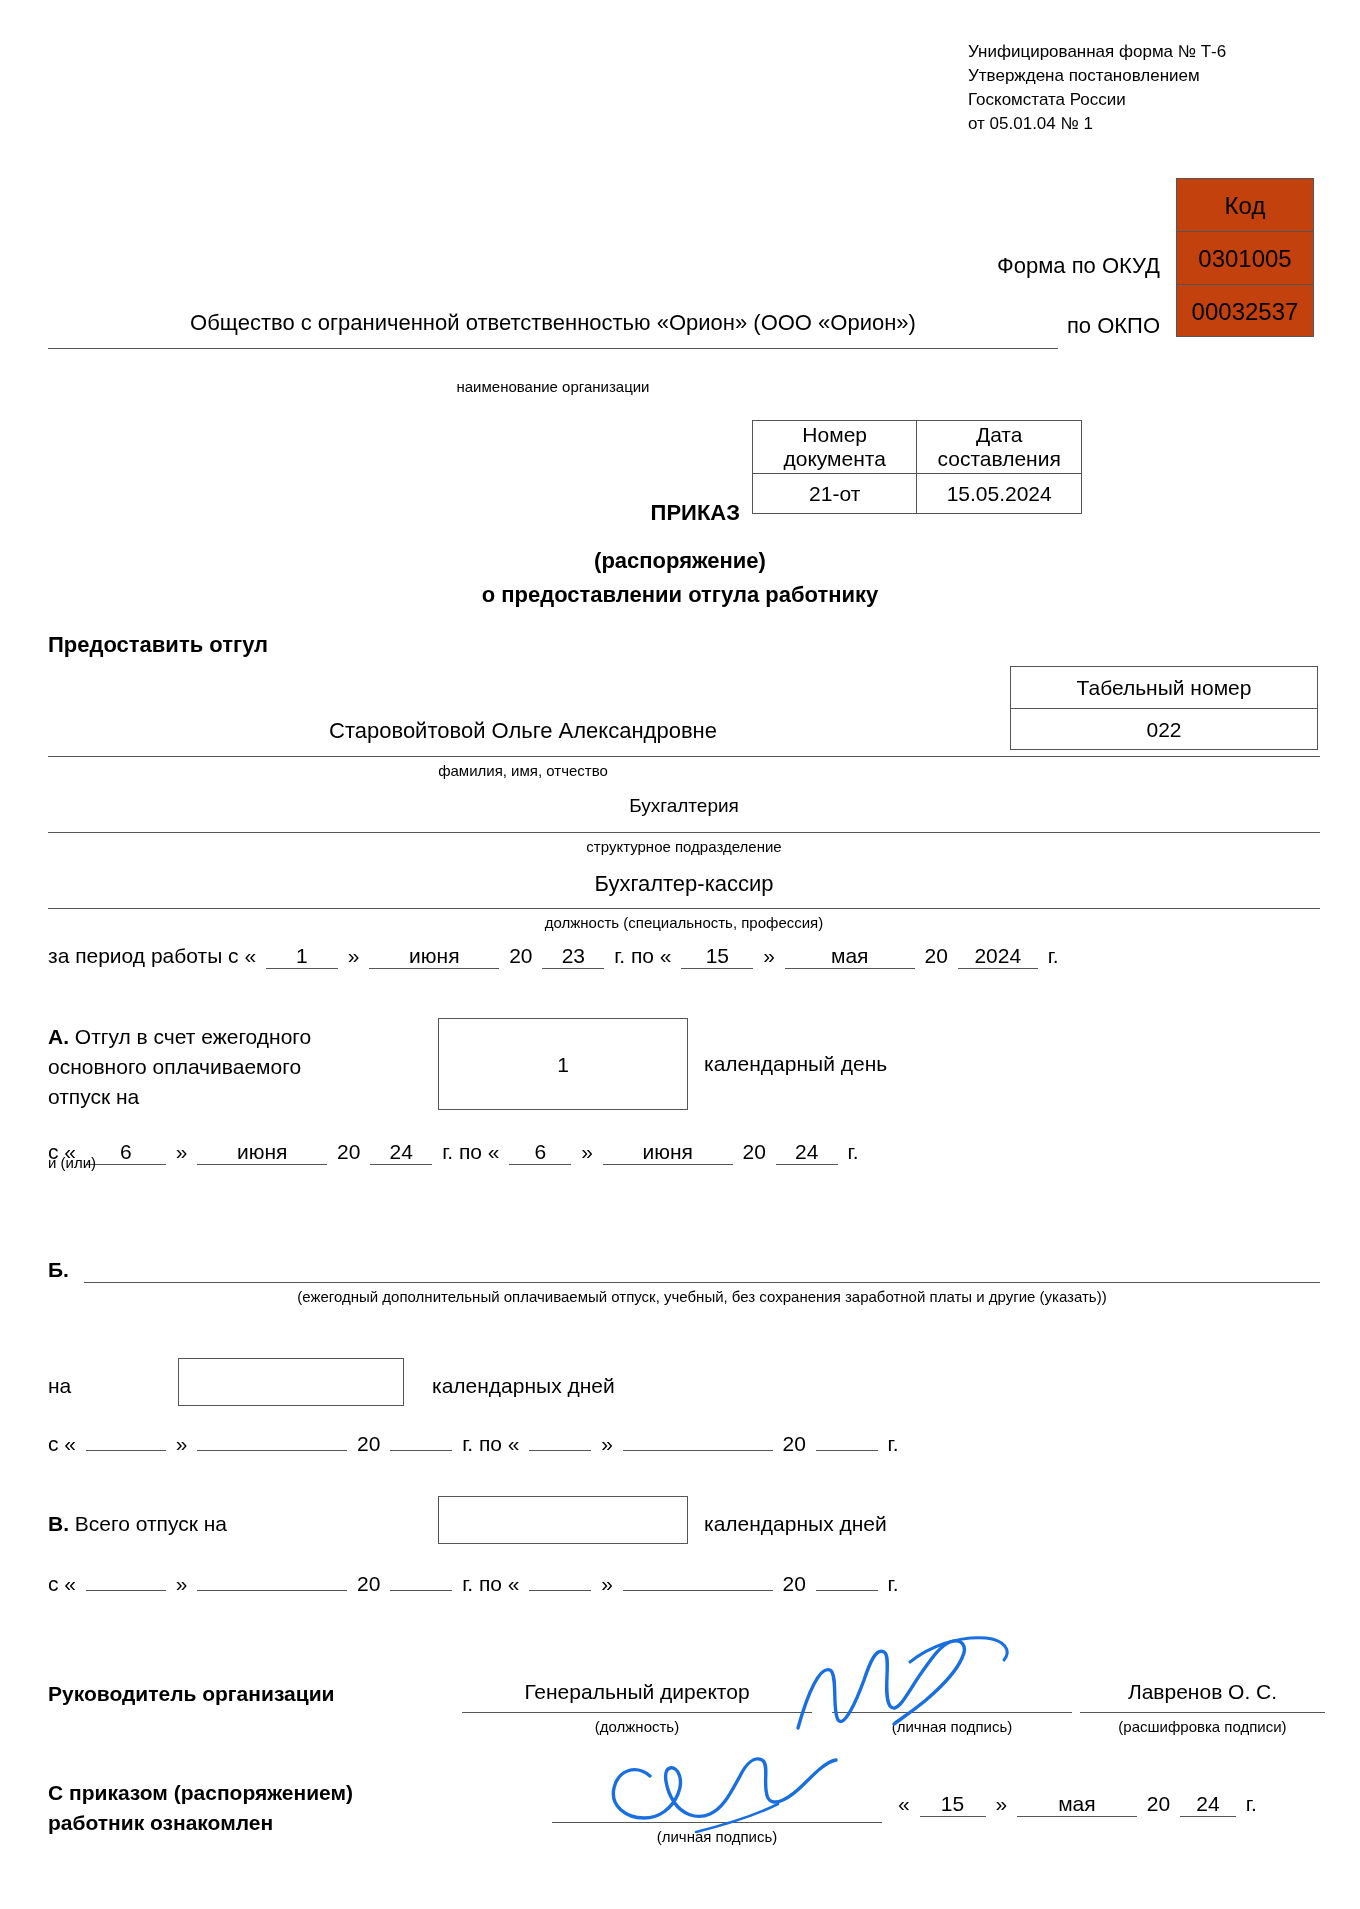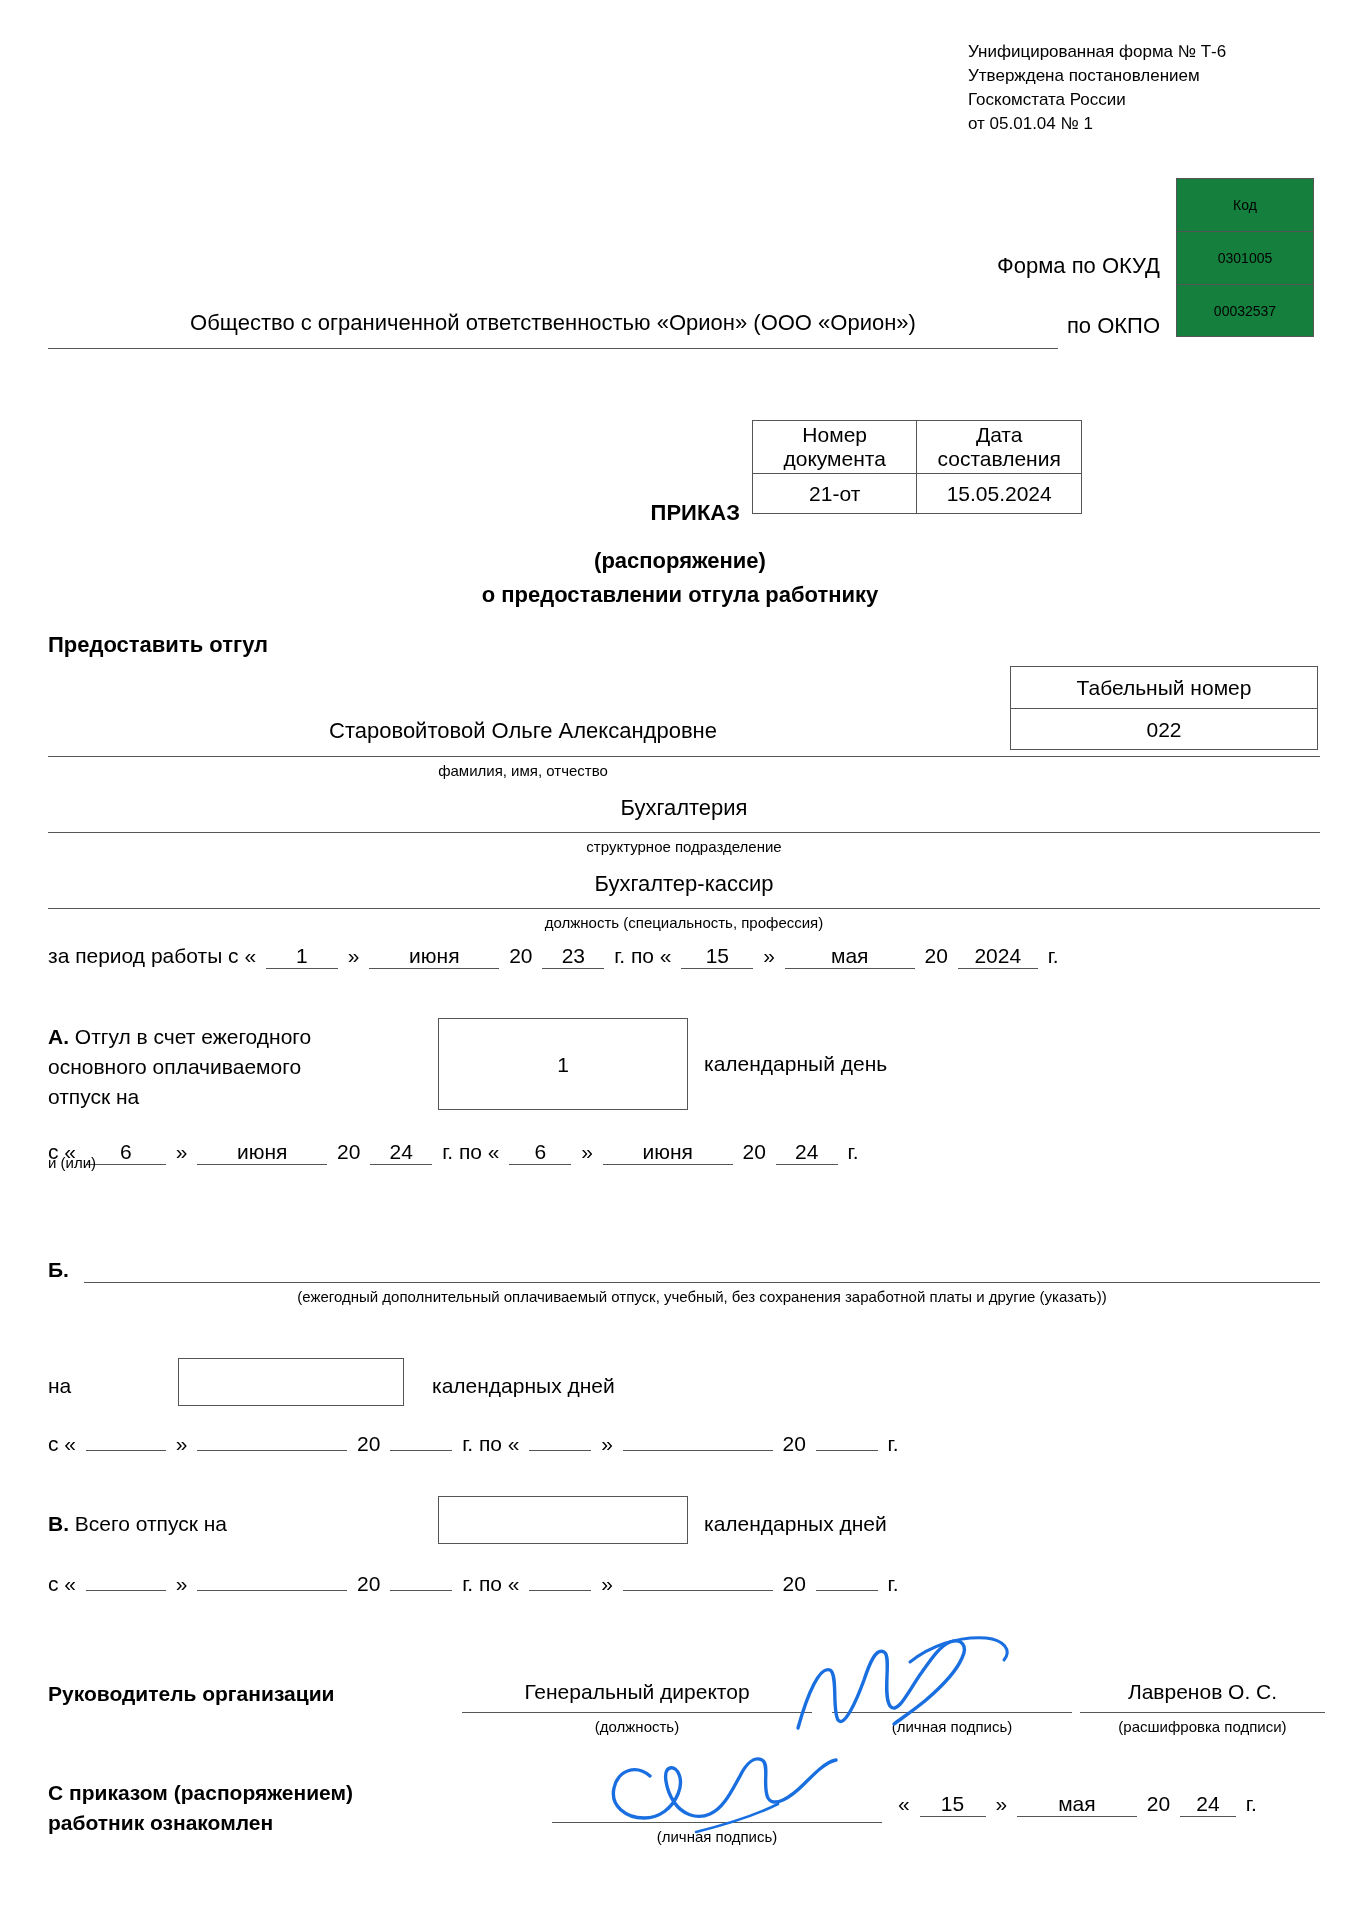--- a/index.html
+++ b/index.html
@@ -33,22 +33,22 @@
   #header-note { left: 940px; top: 40px; width: 380px; font-size: 17px; line-height: 24px; margin-left: 28px; }
 
   
   #code-table { left: 1176px; top: 178px; width: 138px; }
   #code-table .cell {
     border: 1.6px solid #555;
     border-bottom: none;
     height: 53px;
     line-height: 53px;
     text-align: center;
-    font-size: 14px;
-    background: #15803d;
+    font-size: 24px;
+    background: #c2410c;
   }
   #code-table .cell:last-child { border-bottom: 1.6px solid #555; }
 
   #label-okud { left: 700px; top: 253px; width: 460px; text-align: right; font-size: 22px; }
   #label-okpo { left: 700px; top: 313px; width: 460px; text-align: right; font-size: 22px; }
 
   
   #org-name {
     left: 48px; top: 310px; width: 1010px;
     text-align: center; font-size: 22px;
@@ -77,21 +77,21 @@
     height: 42px; line-height: 42px;
     text-align: center; font-size: 21px;
   }
   #tabel-table .cell:last-child { border-bottom: 1.6px solid #555; }
 
   
   #fio-text { left: 48px; top: 718px; width: 950px; text-align: center; font-size: 22px; }
   #fio-rule { left: 48px; top: 756px; width: 1272px; }
   #fio-caption { left: 48px; top: 762px; width: 950px; }
 
-  #dept-text { left: 48px; top: 795px; width: 1272px; text-align: center; font-size: 22px; }
+  #dept-text { left: 48px; top: 795px; width: 1272px; text-align: center; font-size: 19px; }
   #dept-rule { left: 48px; top: 832px; width: 1272px; }
   #dept-caption { left: 48px; top: 838px; width: 1272px; }
 
   #pos-text { left: 48px; top: 871px; width: 1272px; text-align: center; font-size: 22px; }
   #pos-rule { left: 48px; top: 908px; width: 1272px; }
   #pos-caption { left: 48px; top: 914px; width: 1272px; }
 
   
   #period-row { left: 48px; top: 944px; width: 1280px; font-size: 21px; height: 40px; }
   .inline-field {
@@ -166,20 +166,21 @@
   <div class="abs" id="code-table">
     <div class="cell">Код</div>
     <div class="cell">0301005</div>
     <div class="cell">00032537</div>
   </div>
   <div class="abs" id="label-okud">Форма по ОКУД</div>
   <div class="abs" id="label-okpo">по ОКПО</div>
 
   <div class="abs" id="org-name">Общество с ограниченной ответственностью «Орион» (ООО «Орион»)</div>
   <div class="abs rule" id="org-rule"></div>
+  <div class="abs caption" id="org-caption">наименование организации</div>
 
   <div class="abs" id="prikaz-word">ПРИКАЗ</div>
   <table class="abs" id="prikaz-table">
     <tbody>
         <tr>
       <td class="head" style="width:165px;">Номер документа</td>
       <td class="head" style="width:165px;">Дата составления</td>
     </tr>
     <tr>
       <td class="val">21-от</td>

